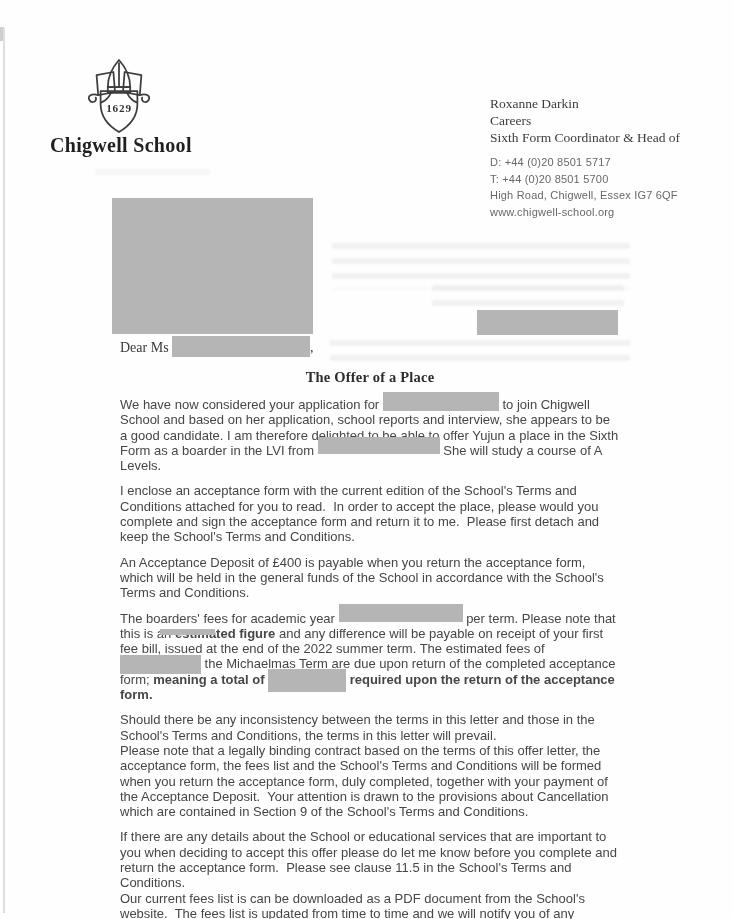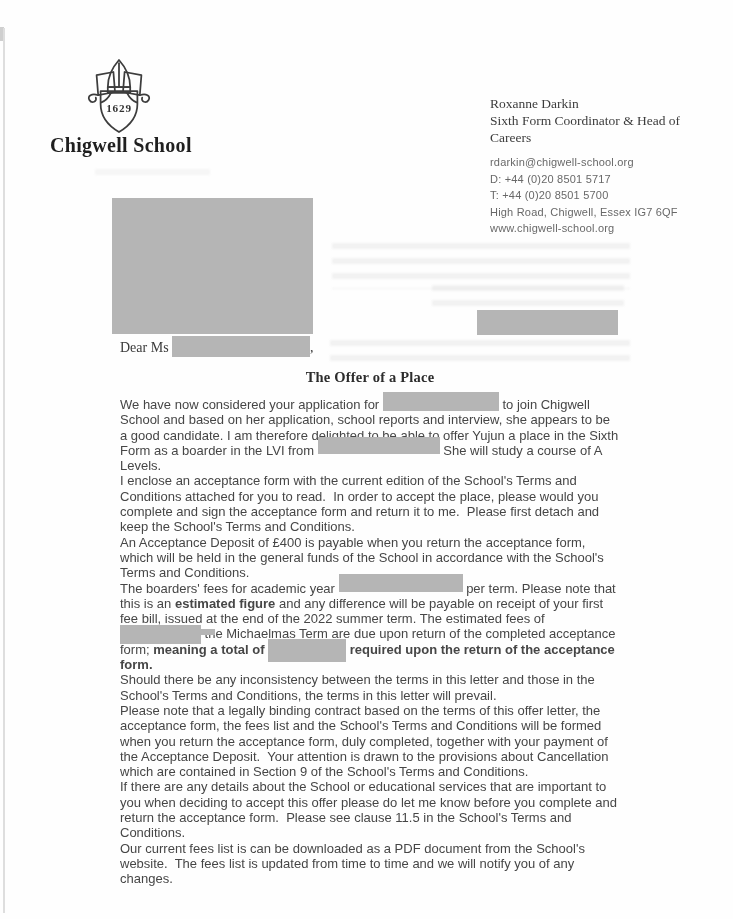--- a/index.html
+++ b/index.html
@@ -38,21 +38,21 @@
     background:repeating-linear-gradient(180deg, rgba(150,150,150,.22) 0 6px, transparent 6px 15px); }
   .g1 { left:332px; top:243px; width:298px; height:46px; }
   .g2 { left:432px; top:285px; width:192px; height:21px; }
   .g3 { left:330px; top:340px; width:300px; height:27px; }
   .g4 { left:95px;  top:169px; width:115px; height:7px; opacity:.35; }
 
   
   .body { position:absolute; left:120px; top:338px; width:500px; color:var(--body-text); }
   .salutation { font:14px/20px "Liberation Serif", serif; color:#3a3a3a; }
   .heading { margin-top:12px; text-align:center; font:bold 14.5px/15px "Liberation Serif", serif; color:#2c2c2c; letter-spacing:.2px; }
-  .body p { font:13px/15.3px "Liberation Sans", sans-serif; color:var(--body-text); white-space:pre-wrap; }
+  .body p { font:13px/15.3px "Liberation Sans", sans-serif; color:var(--body-text); white-space:pre-wrap; margin-top:10px; }
   .body p:first-of-type { margin-top:12px; }
   .b { font-weight:bold; }
 </style>
 </head>
 <body>
 
 <div class="page">
   <div class="scanmark"></div>
   <div class="scanline"></div>
 
@@ -68,24 +68,23 @@
       <path d="M40,46 C37,52 33,56 28,58"></path>
       <path d="M60,46 C63,52 67,56 72,58"></path>
       <path d="M27,44 L73,44 L73,60 C73,76 62,88 50,95 C38,88 27,76 27,60 Z"></path>
       <text x="50" y="70">1629</text>
     </svg>
   </div>
   <div class="wordmark">Chigwell School</div>
 
   <div class="contact">
     <div class="contact-serif">Roxanne Darkin</div>
+    <div class="contact-serif">Careers</div>
     <div class="contact-serif">Sixth Form Coordinator &amp; Head of</div>
-    <div class="contact-serif">Careers</div>
     <div class="contact-sans">
-      <div>rdarkin@chigwell-school.org</div>
       <div>D: +44 (0)20 8501 5717</div>
       <div>T: +44 (0)20 8501 5700</div>
       <div>High Road, Chigwell, Essex IG7 6QF</div>
       <div>www.chigwell-school.org</div>
     </div>
   </div>
 
   <div class="ghost g1"></div>
   <div class="ghost g2"></div>
   <div class="ghost g3"></div>

